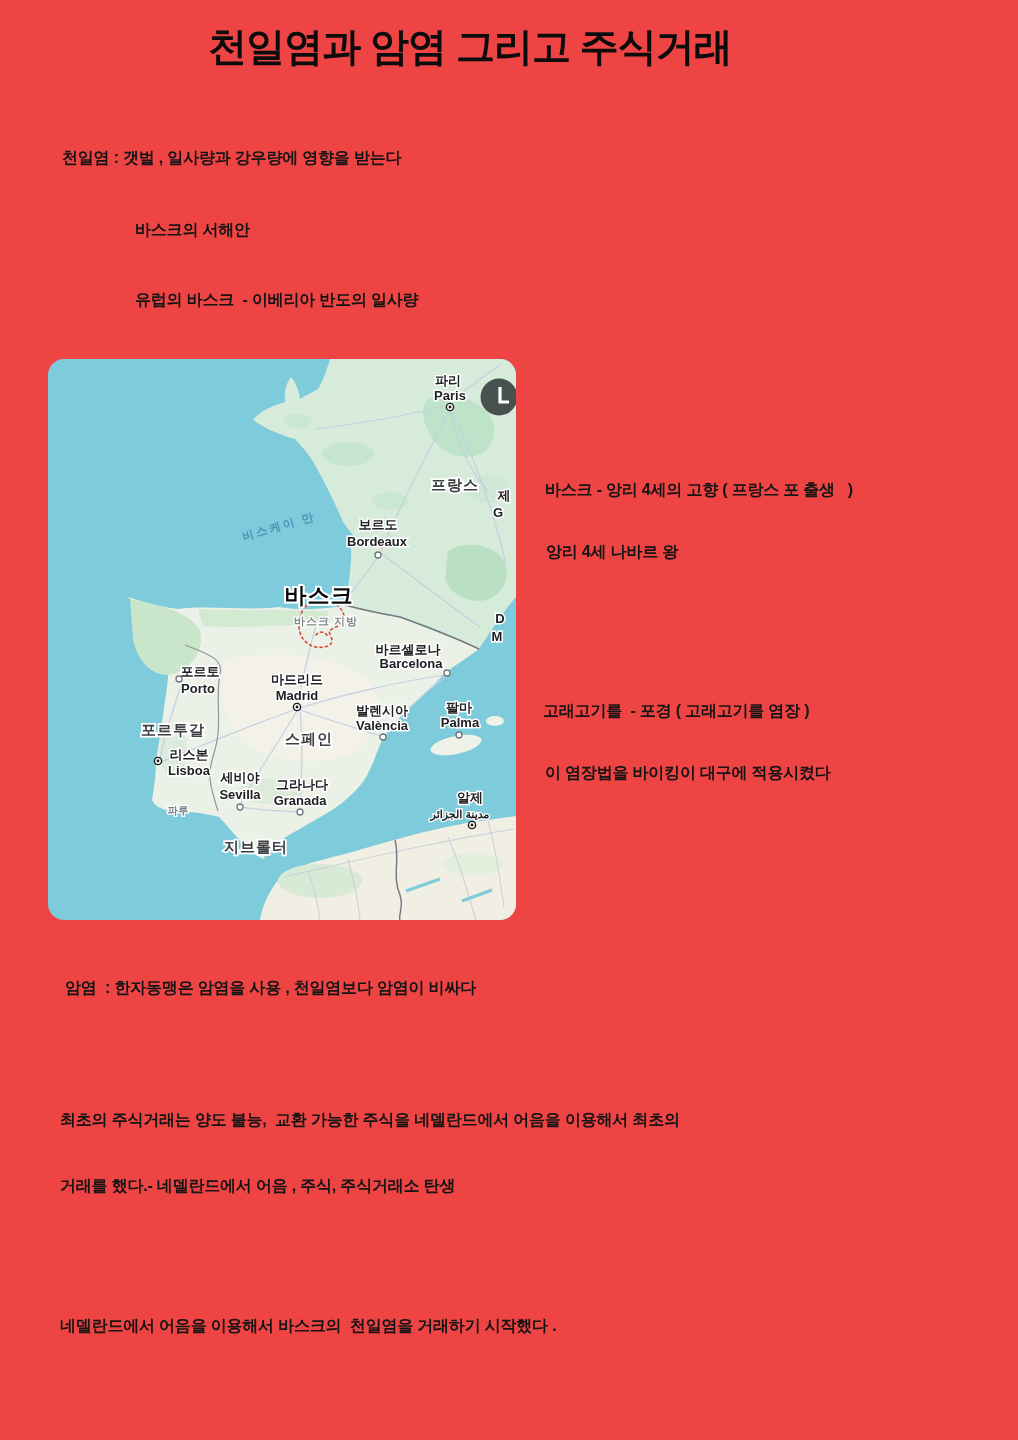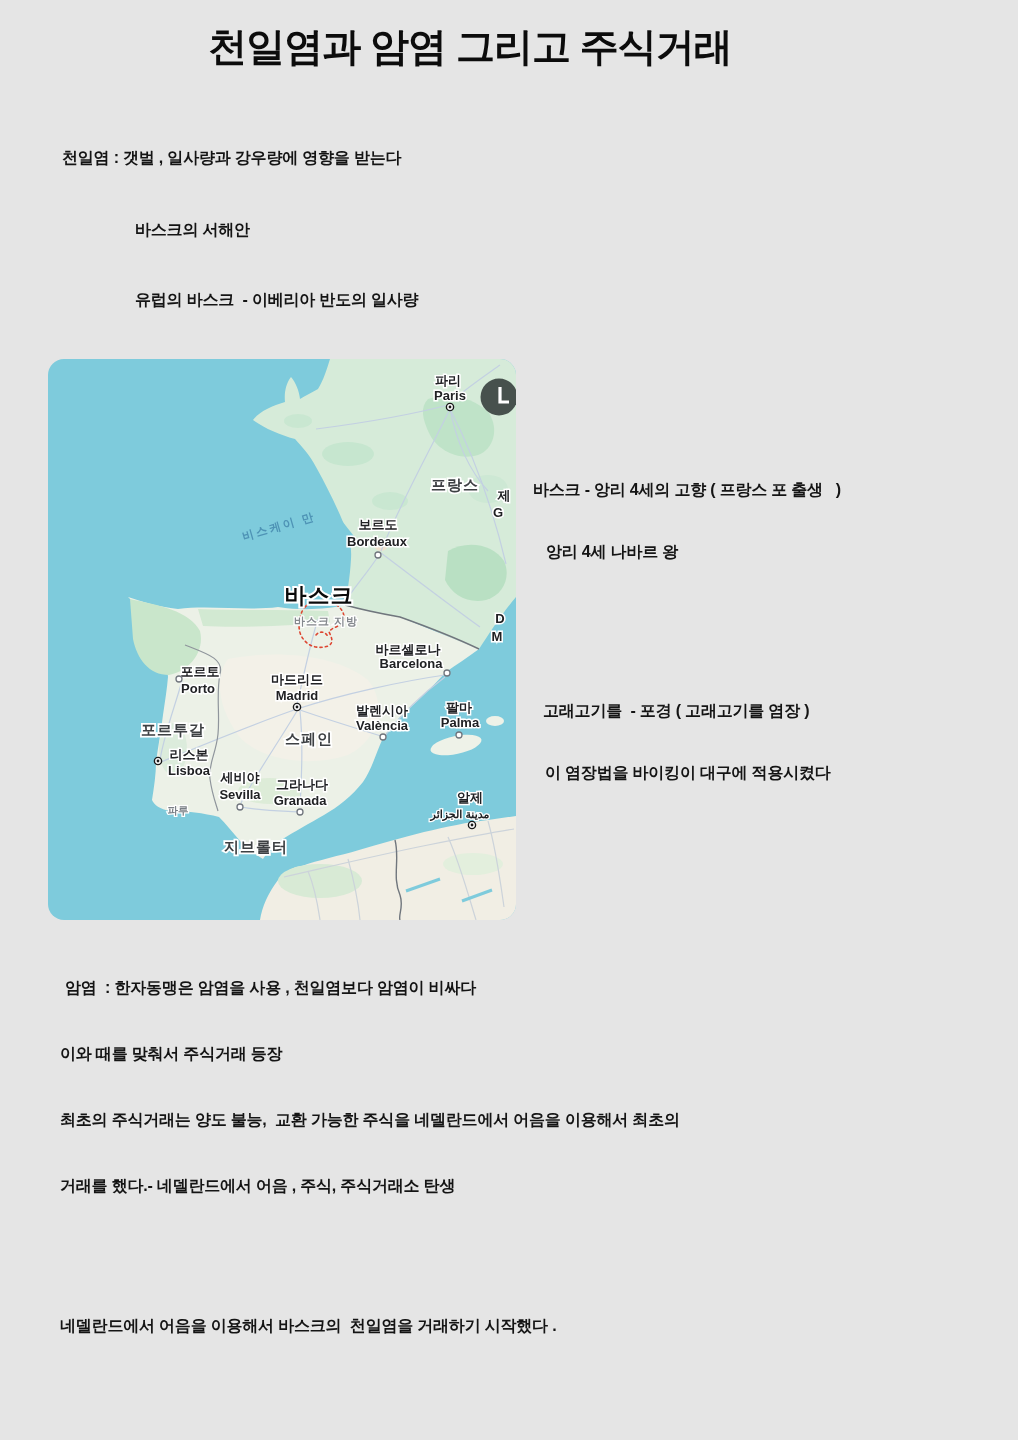--- a/index.html
+++ b/index.html
@@ -1,16 +1,16 @@
 <!DOCTYPE html>
 <html><head>
 <meta charset="utf-8">
 <style>
   html,body{margin:0;padding:0;background:#ffffff;}
-  .page{position:relative;width:1018px;height:1440px;background:#e5e5e5;overflow:hidden;
+  .page{position:relative;width:1018px;height:1440px;background:#ef4444;overflow:hidden;
         font-family:"Liberation Sans", sans-serif;color:#131313;}
   .title{position:absolute;top:20px;left:0;width:940px;text-align:center;
          font-size:39px;font-weight:800;letter-spacing:-1px;color:#0c0c0c;}
   .note{position:absolute;font-size:16px;font-weight:700;letter-spacing:-0.2px;
         color:#141414;white-space:pre;}
   .map-figure{position:absolute;left:48px;top:359px;width:468px;height:561px;
               border-radius:16px;overflow:hidden;}
   .map-figure svg{display:block;}
 
   
@@ -199,24 +199,23 @@
       <text class="city-latin" x="452" y="264">D</text>
       <text class="city-latin" x="449" y="282">M</text>
 
       <g>
         <circle cx="451" cy="38" r="18.5" opacity="0.94" fill="#3e4744"></circle>
         <path d="M452,28 L452,43 L461,43" stroke="#ffffff" stroke-width="3.2" fill="none"></path>
       </g>
     </svg>
   </div>
 
-  <div class="note" style="left:533px;top:480px">바스크 - 앙리 4세의 고향 ( 프랑스 포 출생   )</div>
+  <div class="note" style="left:545px;top:480px">바스크 - 앙리 4세의 고향 ( 프랑스 포 출생   )</div>
   <div class="note" style="left:546px;top:542px">앙리 4세 나바르 왕</div>
   <div class="note" style="left:543px;top:701px">고래고기를  - 포경 ( 고래고기를 염장 )</div>
   <div class="note" style="left:545px;top:763px">이 염장법을 바이킹이 대구에 적용시켰다</div>
 
   <div class="note" style="left:65px;top:978px">암염  : 한자동맹은 암염을 사용 , 천일염보다 암염이 비싸다</div>
-  <div class="note" style="left:60px;top:1044px">이와 때를 맞춰서 주식거래 등장</div>
   <div class="note" style="left:60px;top:1110px">최초의 주식거래는 양도 불능,  교환 가능한 주식을 네델란드에서 어음을 이용해서 최초의</div>
   <div class="note" style="left:60px;top:1176px">거래를 했다.- 네델란드에서 어음 , 주식, 주식거래소 탄생</div>
   <div class="note" style="left:60px;top:1316px">네델란드에서 어음을 이용해서 바스크의  천일염을 거래하기 시작했다 .</div>
 
 </div>
 
 </body></html>

